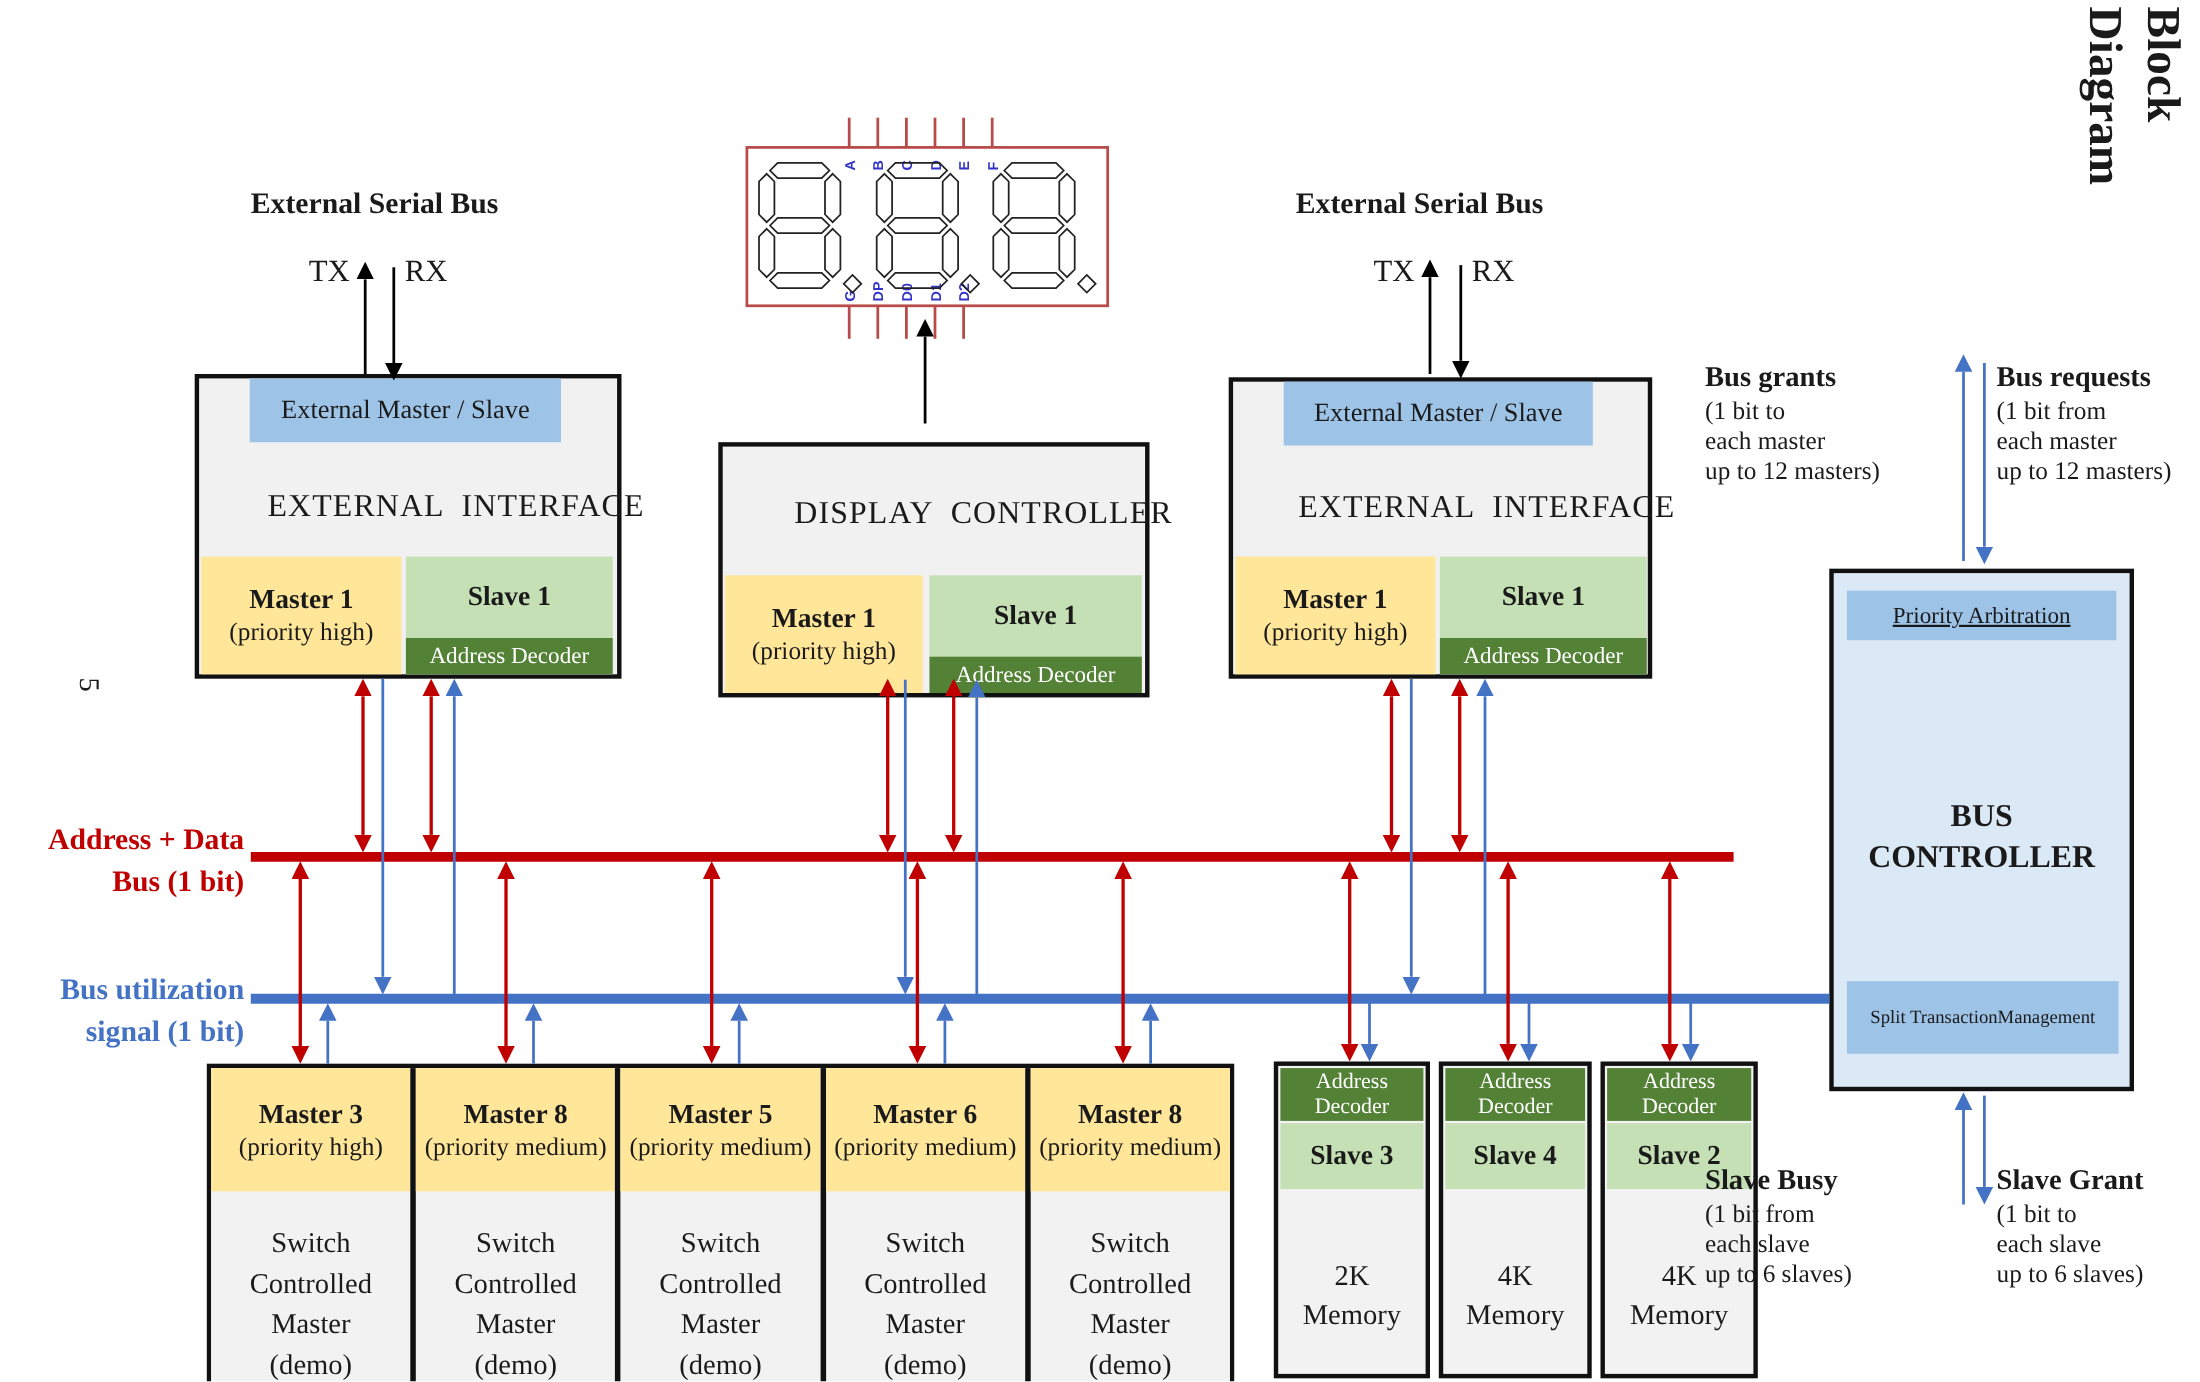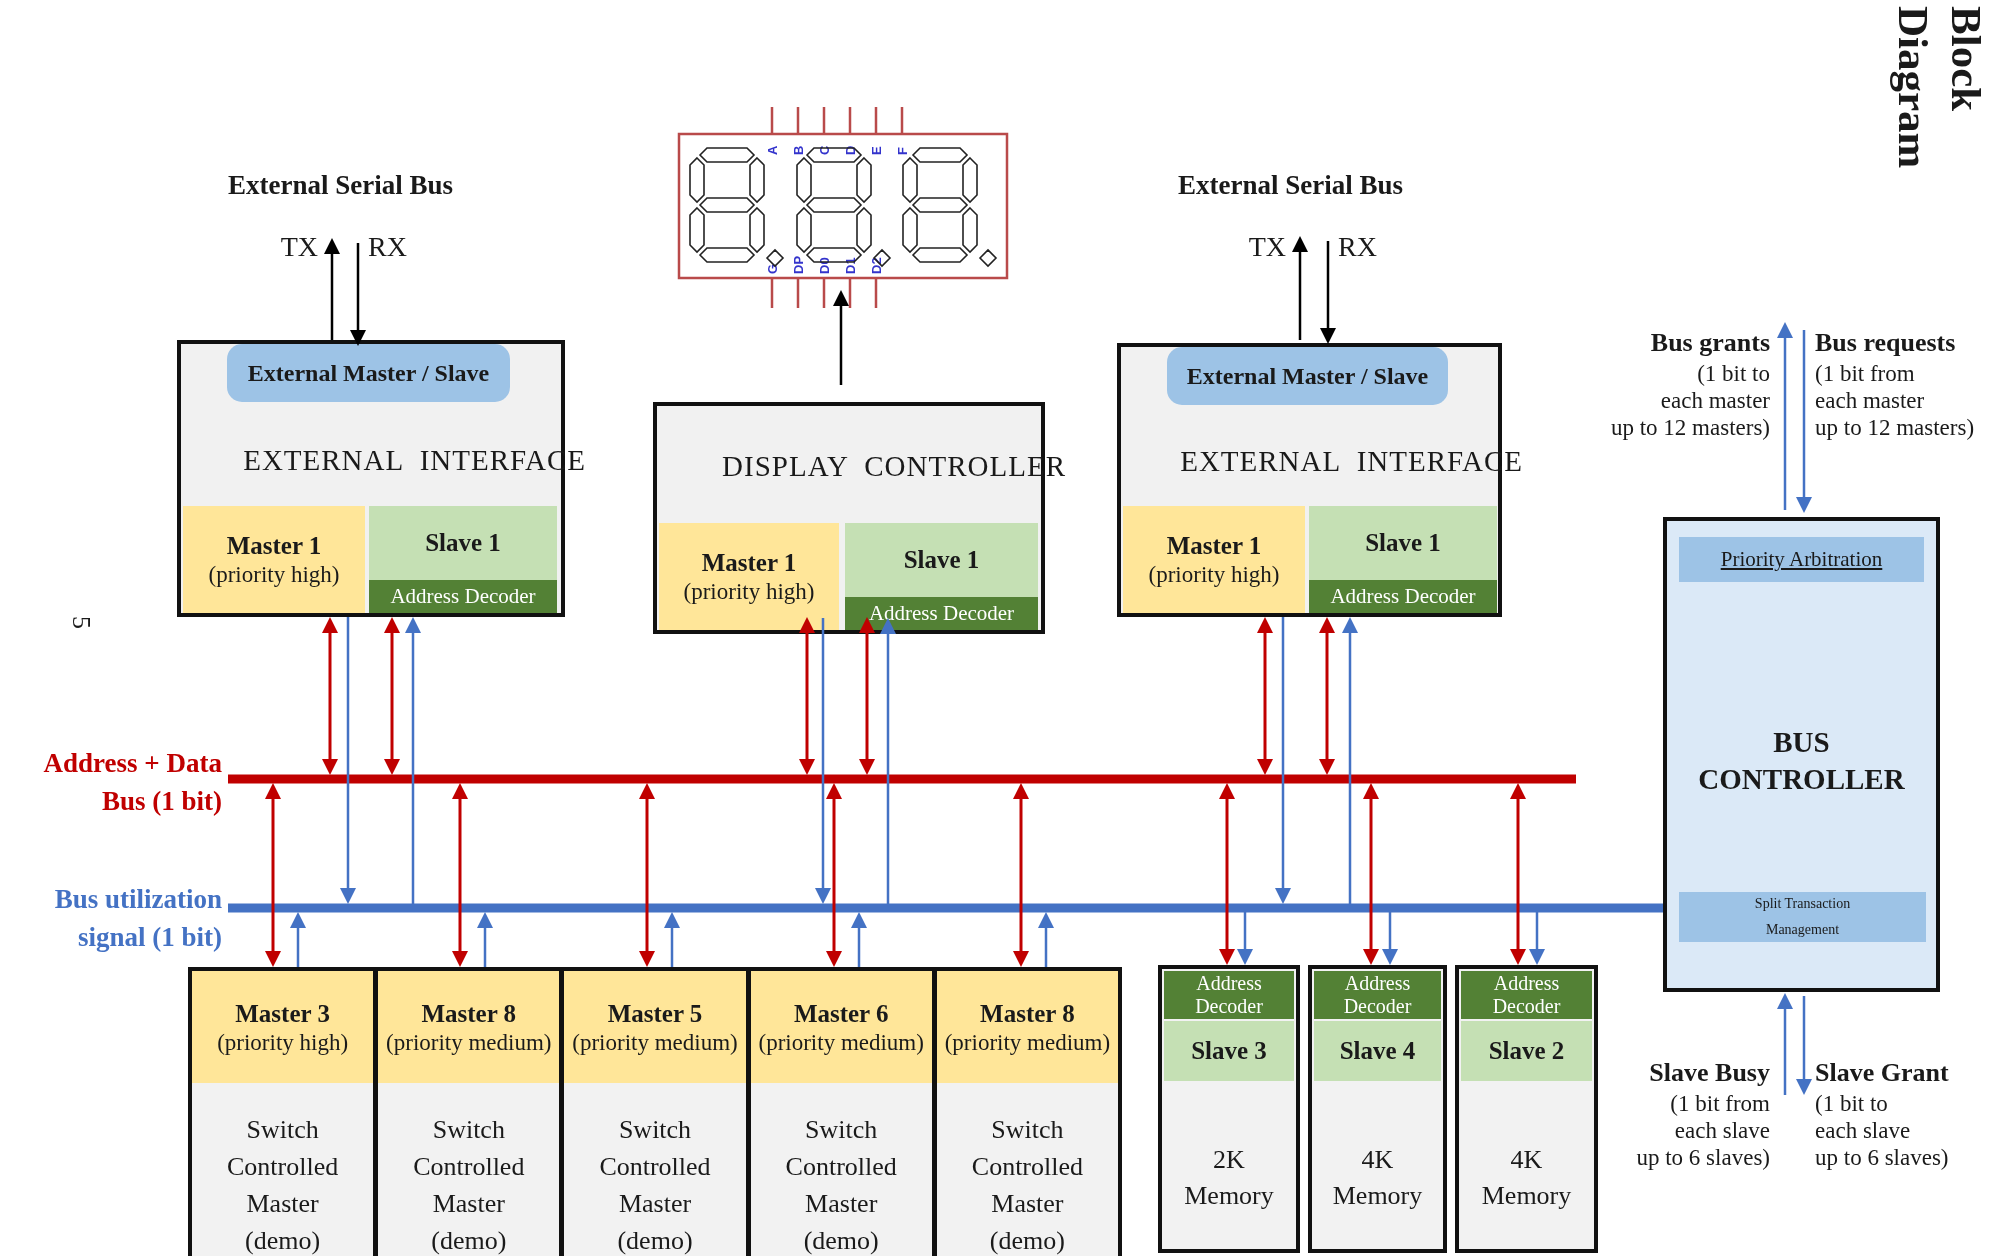--- a/index.html
+++ b/index.html
@@ -10,21 +10,21 @@
   
   .block-title{left:1993px;top:6px;transform:rotate(90deg);transform-origin:0 0;
                font-weight:bold;font-size:43px;line-height:53px;white-space:nowrap;}
   .page-num{left:96px;top:616px;transform:rotate(90deg);transform-origin:0 0;font-size:26px;}
   
   .esb-label{top:170px;width:250px;text-align:left;font-weight:bold;font-size:27px;}
   .txrx{top:231px;font-size:28px;}
   
   .topbox{border:4px solid #111;background:#f1f1f1;box-sizing:border-box;}
   .banner{background:#9dc3e6;height:58px;display:flex;align-items:center;justify-content:center;
-          font-weight:bold;font-size:24px;border-radius:15px;}
+          font-weight:normal;font-size:24px;}
   .boxtitle{width:100%;text-align:right;font-size:29px;letter-spacing:1px;padding-left:25px;}
   .mblock{background:#ffe699;display:flex;flex-direction:column;align-items:center;justify-content:center;box-sizing:border-box;}
   .mname{font-weight:bold;font-size:25px;line-height:30px;}
   .mprio{font-size:23px;line-height:27px;text-align:center;}
   .sblock{background:#c5e0b4;box-sizing:border-box;}
   .sname{position:absolute;top:0;left:0;right:0;height:74px;display:flex;align-items:center;justify-content:center;
          font-weight:bold;font-size:25px;}
   .decoder{position:absolute;left:0;right:0;bottom:0;height:33px;background:#538135;color:#fff;
            display:flex;align-items:center;justify-content:center;font-size:21px;}
   
@@ -44,26 +44,26 @@
          font-weight:bold;font-size:25px;margin:0 2px;}
   .smem{flex:1;display:flex;flex-direction:column;align-items:center;justify-content:center;
         font-size:26px;line-height:36px;padding-top:26px;}
   .slavebox{display:flex;flex-direction:column;}
   
   .ctrl{left:1663px;top:517px;width:277px;height:475px;border:4px solid #111;background:#dbe9f7;box-sizing:border-box;}
   .arb{position:absolute;left:12px;top:16px;width:245px;height:45px;background:#9dc3e6;
        display:flex;align-items:center;justify-content:center;font-size:21px;text-decoration:underline;}
   .ctrl-title{position:absolute;left:0;top:203px;width:100%;text-align:center;font-weight:bold;
               font-size:29px;line-height:37px;}
-  .split{position:absolute;left:12px;top:371px;width:247px;height:50px;background:#9dc3e6;
-         display:flex;flex-direction:column;align-items:center;justify-content:center;font-size:14px;line-height:26px;}
+  .split{position:absolute;left:12px;top:371px;width:247px;height:66px;background:#9dc3e6;
+         display:flex;flex-direction:row;align-items:center;justify-content:center;font-size:17px;line-height:26px;}
   
   .annot .t{font-weight:bold;font-size:26px;line-height:34px;}
   .annot .l{font-size:23px;line-height:27px;}
-  .alignr{text-align:right;}
+  .alignr{}
   
   .buslbl{left:0;width:222px;text-align:right;font-weight:bold;font-size:27px;line-height:38px;}
   .red-t{color:#c00000;}
   .blue-t{color:#4472c4;}
   svg.overlay{position:absolute;left:0;top:0;pointer-events:none;}
 </style>
 </head>
 <body>
 
 <div id="canvas">

